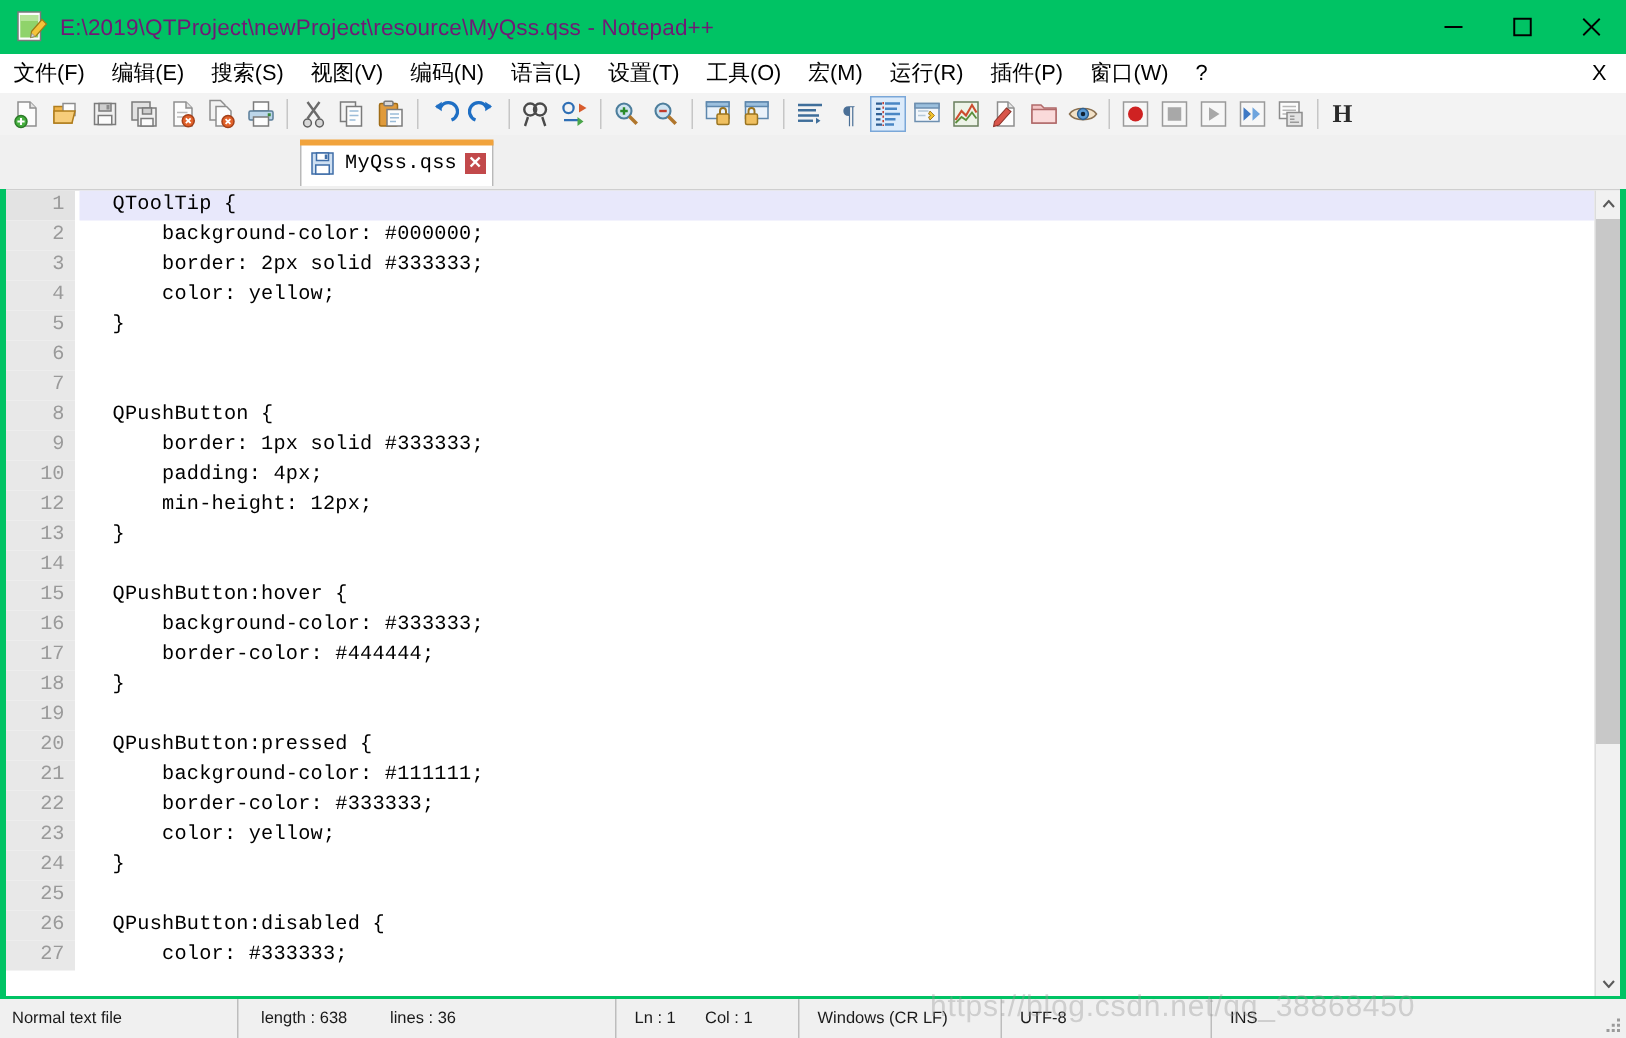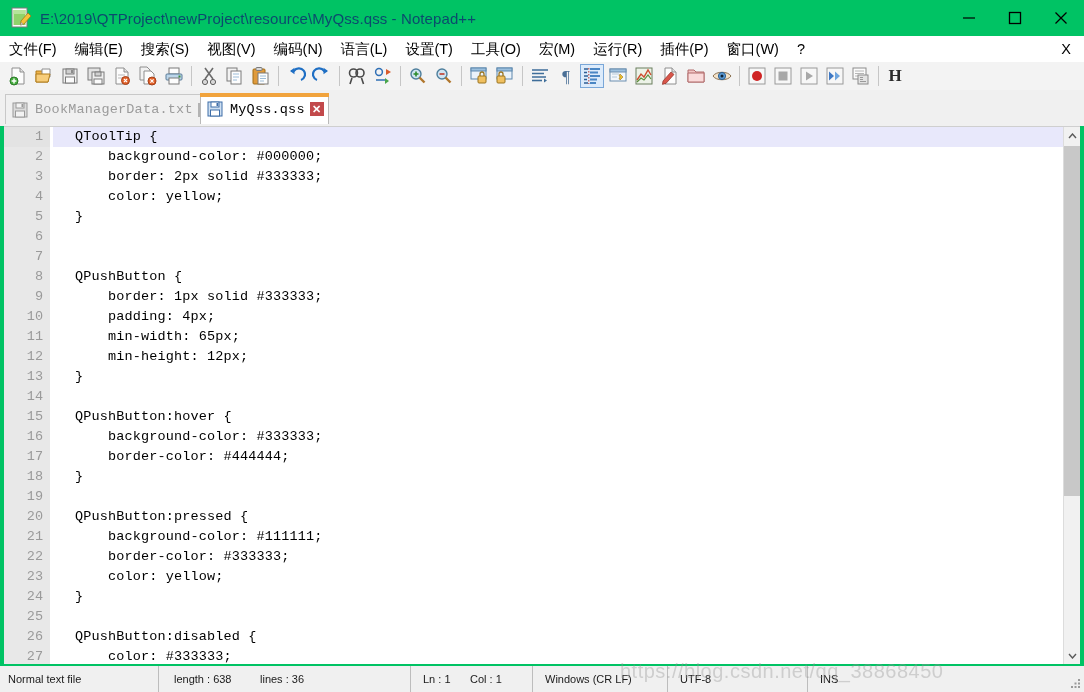--- a/index.html
+++ b/index.html
@@ -33,21 +33,21 @@
   .title-icon {
     width: 22px;
     height: 22px;
     margin-left: 10px;
     margin-right: 8px;
     flex: 0 0 auto;
     display: block;
   }
   .title-text {
     font-size: 15px;
-    color: #0c4a6e;
+    color: #701a75;
     letter-spacing: 0.1px;
     white-space: nowrap;
     flex: 1 1 auto;
     overflow: hidden;
   }
   .win-btns {
     display: flex;
     height: 36px;
     flex: 0 0 auto;
   }
@@ -653,30 +653,20 @@
         <path d="M9 11.5h3M9 13.5h3M9 15.5h6" stroke="#9a9a9a"></path>
       </svg>
     </div>
 
     <div class="tb-sep"></div>
 
     <div class="tb-h">H</div>
   </div>
 
   <div class="tabbar">
-    <div class="tab inactive">
-      <svg class="tab-icon" viewBox="0 0 16 16">
-        <rect x="1" y="1" width="14" height="14" fill="#dcdcdc" stroke="#9a9a9a"></rect>
-        <rect x="4" y="1" width="8" height="5" fill="#f3f3f3" stroke="#9a9a9a"></rect>
-        <rect x="9.5" y="2" width="1.8" height="3" fill="#9a9a9a"></rect>
-        <rect x="3.5" y="9" width="9" height="6" fill="#f3f3f3" stroke="#9a9a9a"></rect>
-      </svg>
-      <span class="tab-label">BookManagerData.txt</span>
-      <span class="tab-close">✕</span>
-    </div>
     <div class="tab active">
       <svg class="tab-icon" viewBox="0 0 16 16">
         <rect x="1" y="1" width="14" height="14" fill="#cfe0f2" stroke="#3f6ea8"></rect>
         <rect x="4" y="1" width="8" height="5" fill="#ffffff" stroke="#3f6ea8"></rect>
         <rect x="9.5" y="2" width="1.8" height="3" fill="#3f6ea8"></rect>
         <rect x="3.5" y="9" width="9" height="6" fill="#ffffff" stroke="#3f6ea8"></rect>
       </svg>
       <span class="tab-label">MyQss.qss</span>
       <span class="tab-close">✕</span>
     </div>
@@ -727,25 +717,20 @@
           </div>
           <div class="line">
             <div class="ln">9</div>
             <div class="gutter-line"></div>
             <div class="code-text">    border: 1px solid #333333;</div>
           </div>
           <div class="line">
             <div class="ln">10</div>
             <div class="gutter-line"></div>
             <div class="code-text">    padding: 4px;</div>
-          </div>
-          <div class="line">
-            <div class="ln">11</div>
-            <div class="gutter-line"></div>
-            <div class="code-text">    min-width: 65px;</div>
           </div>
           <div class="line">
             <div class="ln">12</div>
             <div class="gutter-line"></div>
             <div class="code-text">    min-height: 12px;</div>
           </div>
           <div class="line">
             <div class="ln">13</div>
             <div class="gutter-line"></div>
             <div class="code-text">}</div>

